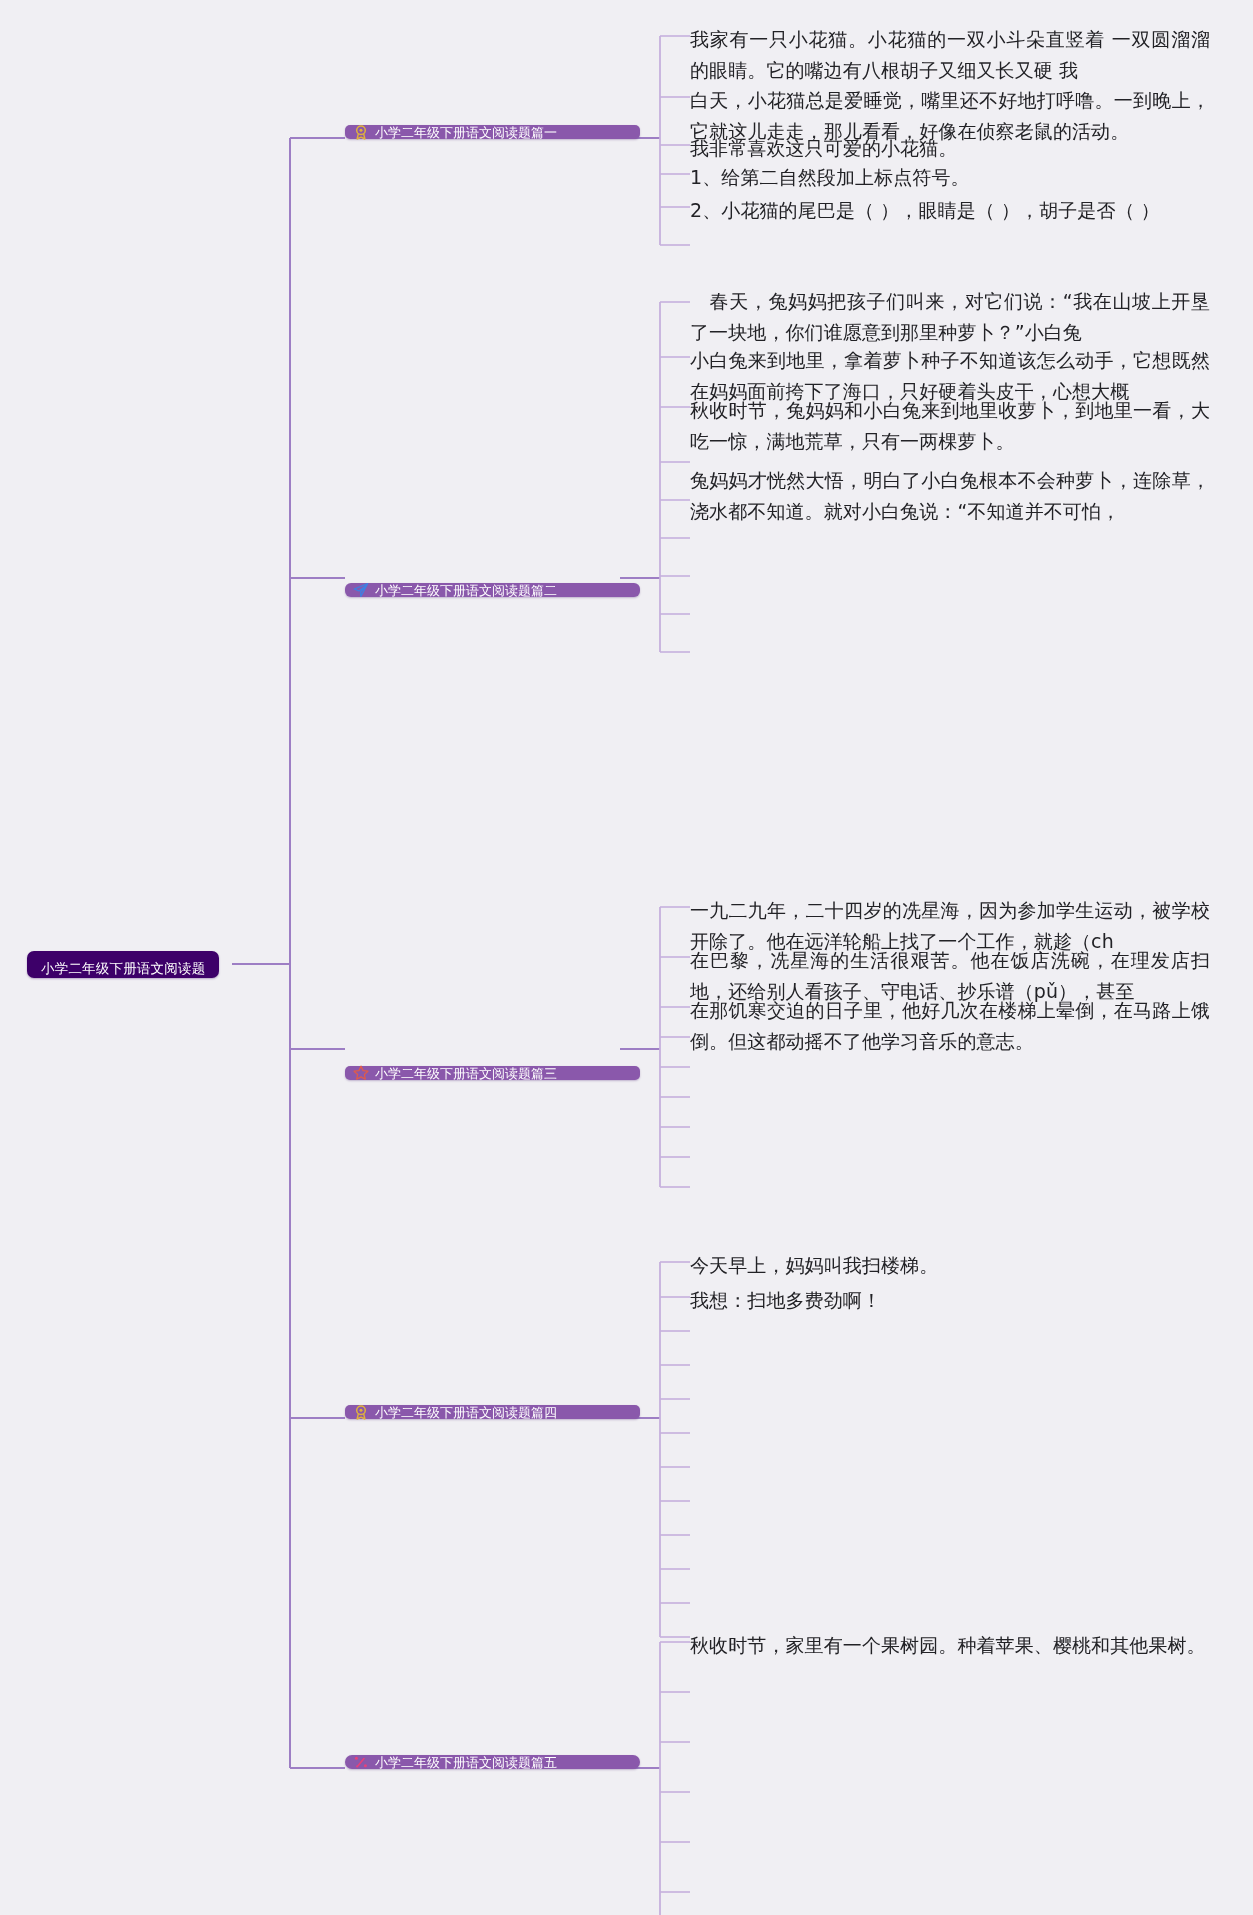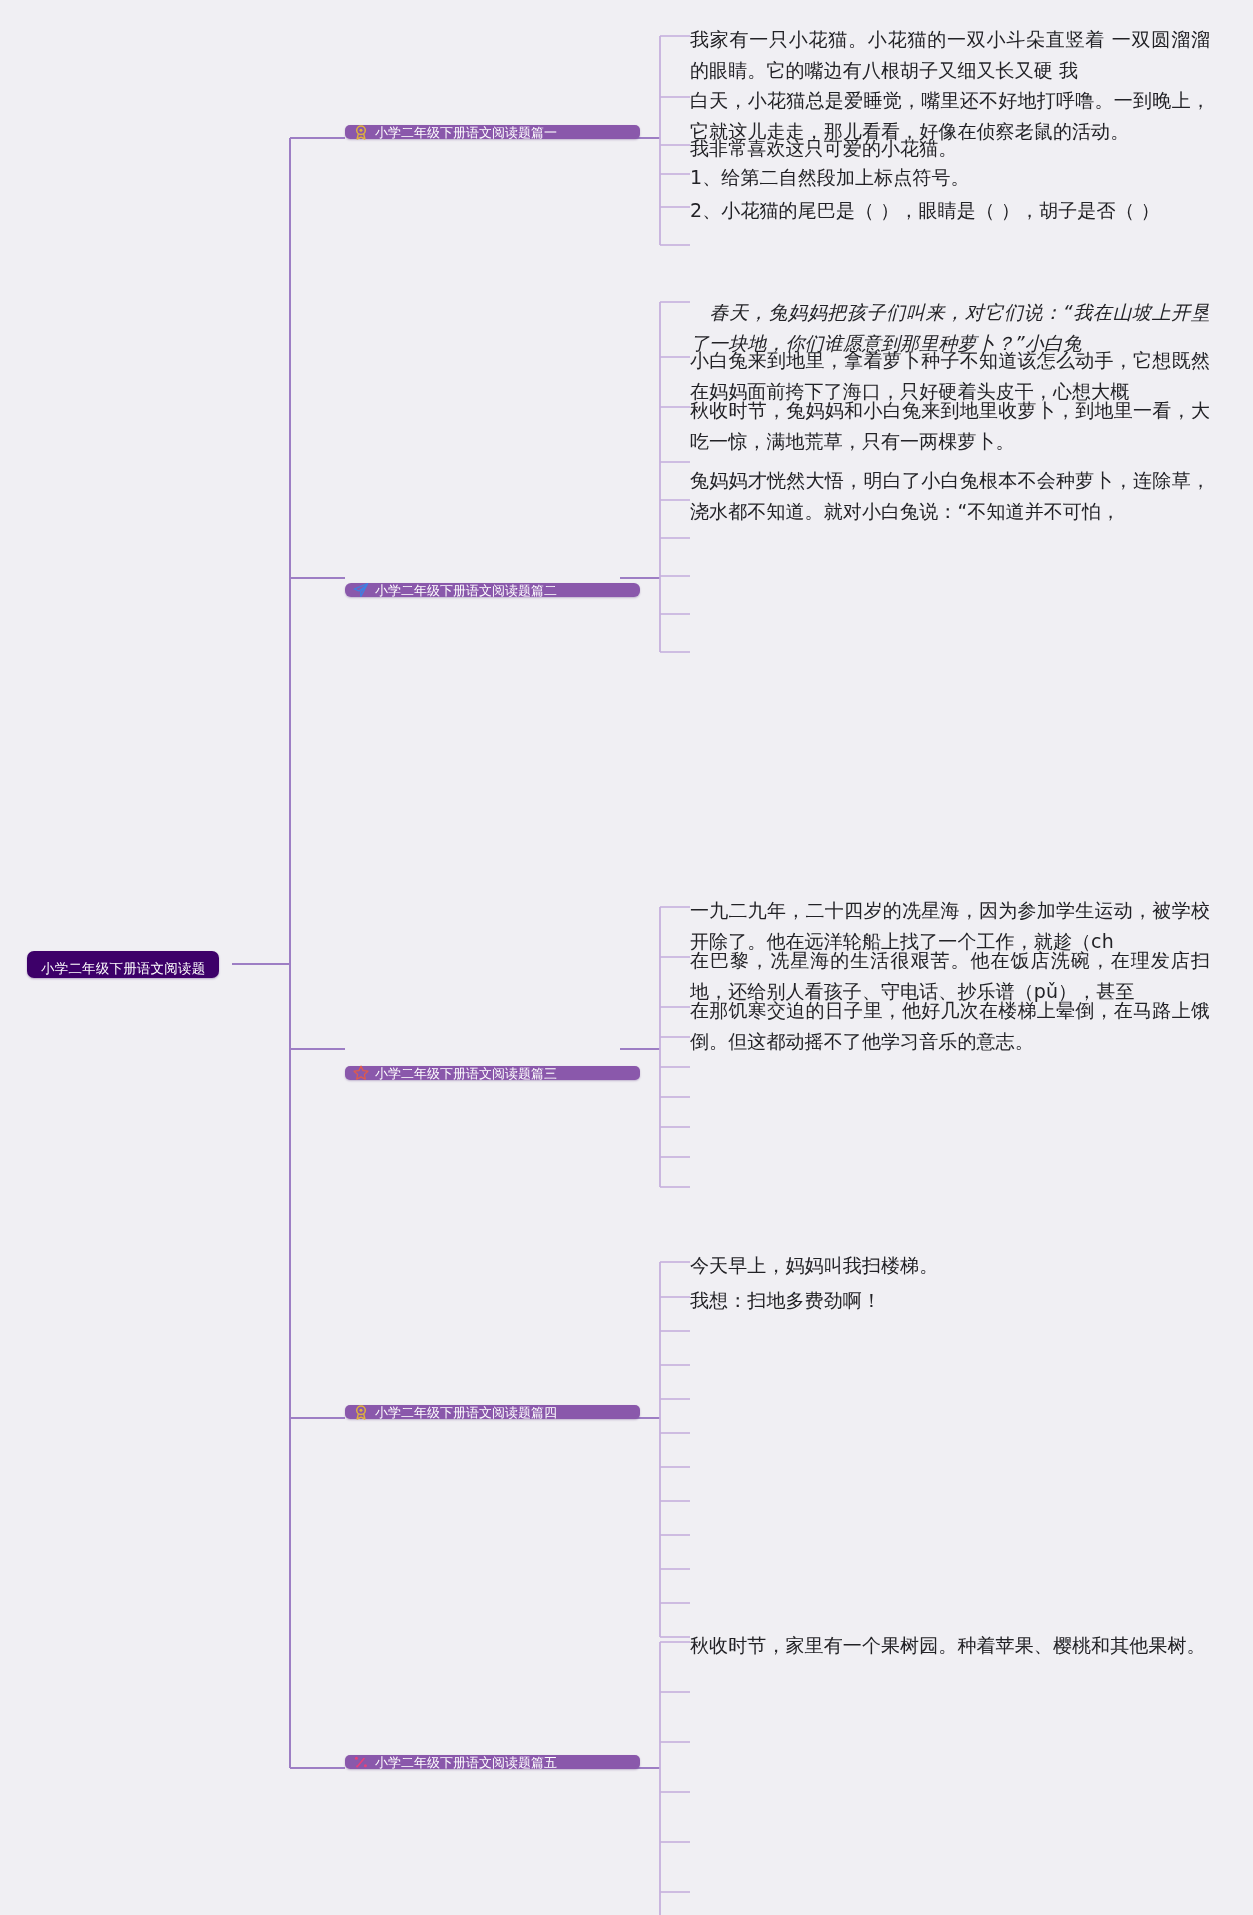--- a/index.html
+++ b/index.html
@@ -179,21 +179,21 @@
       <div class="leaf" style="top: 162px;">1、给第二自然段加上标点符号。</div>
       <div class="leaf" style="top: 195px;">2、小花猫的尾巴是（    ），眼睛是（      ），胡子是否（      ）</div>
       <div class="branch-node" style="top: 583px; width: 275px; border-radius: 6px;">
         <span class="b-icon">
           <svg width="16" height="16" viewBox="0 0 16 16">
             <path d="M14.6 1.6 L1.2 7.0 L5.9 8.9 L13.4 3.3 L7.6 10.0 L7.9 14.4 Z" fill="none" stroke="#3f7fe0" stroke-width="1.3" stroke-linejoin="round"></path>
           </svg>
         </span>
         <span class="b-label">小学二年级下册语文阅读题篇二</span>
       </div>
-      <div class="leaf" style="top: 297px; font-style: italic;">　春天，兔妈妈把孩子们叫来，对它们说：“我在山坡上开垦了一块地，你们谁愿意到那里种萝卜？”小白兔</div>
+      <div class="leaf" style="top: 286px;">　春天，兔妈妈把孩子们叫来，对它们说：“我在山坡上开垦了一块地，你们谁愿意到那里种萝卜？”小白兔</div>
       <div class="leaf" style="top: 345px;">小白兔来到地里，拿着萝卜种子不知道该怎么动手，它想既然在妈妈面前挎下了海口，只好硬着头皮干，心想大概</div>
       <div class="leaf" style="top: 395px;">秋收时节，兔妈妈和小白兔来到地里收萝卜，到地里一看，大吃一惊，满地荒草，只有一两棵萝卜。</div>
       <div class="leaf" style="top: 465px;">兔妈妈才恍然大悟，明白了小白兔根本不会种萝卜，连除草，浇水都不知道。就对小白兔说：“不知道并不可怕，</div>
       <div class="branch-node" style="top: 1066px; width: 275px;">
         <span class="b-icon">
           <svg width="16" height="16" viewBox="0 0 16 16">
             <path d="M8 1.2 L10.1 5.6 L14.9 6.2 L11.4 9.5 L12.3 14.2 L8 11.9 L3.7 14.2 L4.6 9.5 L1.1 6.2 L5.9 5.6 Z" fill="none" stroke="#e05b4a" stroke-width="1.3" stroke-linejoin="round"></path>
           </svg>
         </span>
         <span class="b-label">小学二年级下册语文阅读题篇三</span>
@@ -206,21 +206,21 @@
           <svg width="16" height="16" viewBox="0 0 16 16">
             <circle cx="8" cy="6.2" r="4.3" fill="none" stroke="#e0b23c" stroke-width="1.5"></circle>
             <circle cx="8" cy="6.2" r="1.5" fill="#e0b23c"></circle>
             <path d="M5.3 9.8 L4.1 15 L8 13.2 L11.9 15 L10.7 9.8" fill="none" stroke="#e0b23c" stroke-width="1.4" stroke-linejoin="round"></path>
           </svg>
         </span>
         <span class="b-label">小学二年级下册语文阅读题篇四</span>
       </div>
       <div class="leaf" style="top: 1250px;">今天早上，妈妈叫我扫楼梯。</div>
       <div class="leaf" style="top: 1285px;">我想：扫地多费劲啊！</div>
-      <div class="branch-node" style="top: 1755px; width: 275px;">
+      <div class="branch-node" style="top: 1755px; width: 275px; border-radius: 9px;">
         <span class="b-icon">
           <svg width="16" height="16" viewBox="0 0 16 16">
             <circle cx="3.4" cy="4.2" r="1.5" fill="#e8407a"></circle>
             <circle cx="12.4" cy="11.8" r="1.5" fill="#e8407a"></circle>
             <path d="M5.2 11.6 L11.0 4.6" stroke="#e8407a" stroke-width="1.6" stroke-linecap="round"></path>
             <circle cx="4.2" cy="12.4" r="1.1" fill="#e8407a"></circle>
           </svg>
         </span>
         <span class="b-label">小学二年级下册语文阅读题篇五</span>
       </div>

